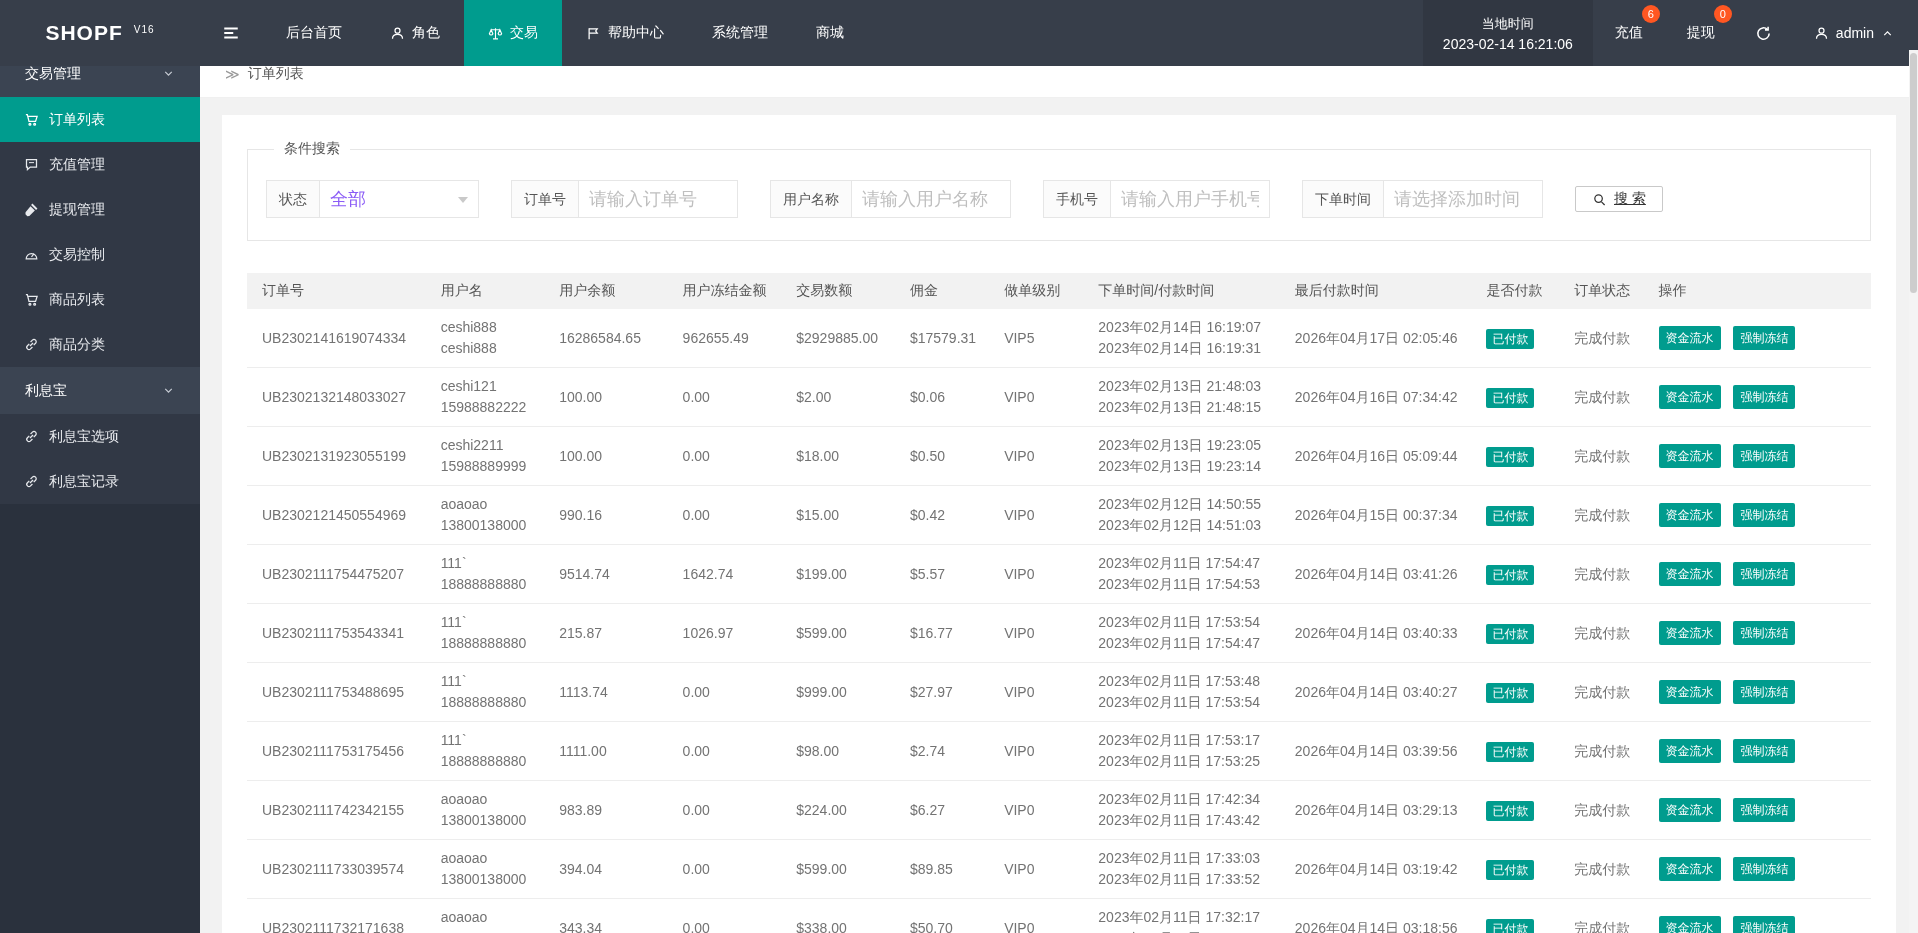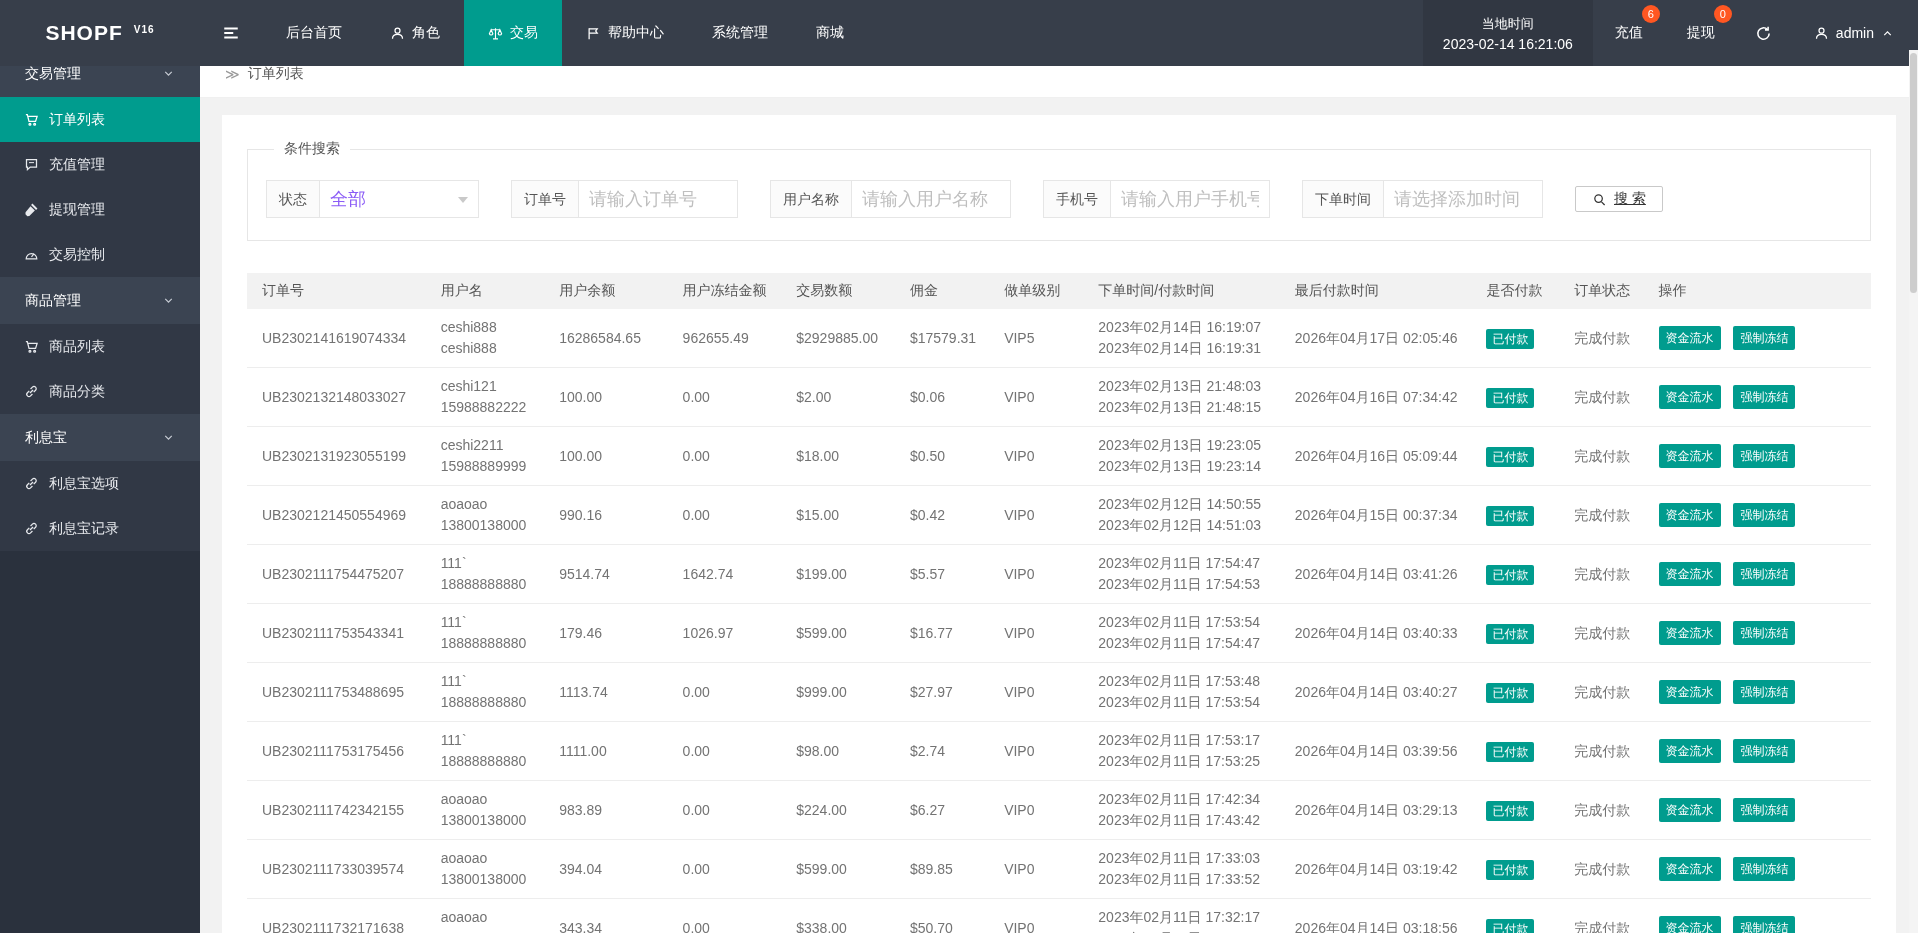--- a/index.html
+++ b/index.html
@@ -3,21 +3,21 @@
 <meta charset="utf-8">
 <style>
   * { box-sizing: border-box; margin: 0; padding: 0; }
   html,body { width:1918px; height:933px; overflow:hidden; }
   body { font-family:"Liberation Sans","DejaVu Sans",sans-serif; background:#f2f2f2; color:#555; }
   svg { display:block; }
 
   
   .topbar{ position:fixed; top:0; left:0; right:0; height:66px; background:#373e4a; color:#fff; display:flex; align-items:stretch; z-index:30; }
   .logo{ width:200px; display:flex; align-items:center; justify-content:center; font-size:21px; font-weight:bold; letter-spacing:1px; cursor:pointer; }
-  .logo sup{ font-size:10px; font-weight:bold; margin-left:11px; transform:translateY(-4px); }
+  .logo sup{ font-size:10px; font-weight:normal; margin-left:11px; transform:translateY(-4px); }
   .nav-toggle{ width:62px; display:flex; align-items:center; justify-content:center; cursor:pointer; color:#fff; }
   .topmenu{ display:flex; list-style:none; align-items:stretch; }
   .topmenu li{ padding:0 24px; display:flex; align-items:center; gap:7px; font-size:14px; cursor:pointer; color:#fff; }
   .topmenu li.active{ background:#009c8e; }
   .topmenu li svg{ width:15px; height:15px; }
   .top-right{ margin-left:auto; display:flex; align-items:stretch; }
   .time-block{ padding:0 20px; display:flex; flex-direction:column; justify-content:center; text-align:center; gap:3px; background:rgba(0,0,0,.10); }
   .time-block .tl1{ font-size:13px; }
   .time-block .tl2{ font-size:14px; }
   .quick{ position:relative; display:flex; align-items:center; padding:0 22px; font-size:14px; cursor:pointer; }
@@ -192,28 +192,20 @@
   <div class="side-item">
     <span>
         <svg viewBox="0 0 24 24" fill="none" stroke="currentColor" stroke-width="2">
           <path d="M3.5 19a8.5 8.5 0 1 1 17 0z"></path>
           <path d="M12 16l4-5.5"></path>
         </svg>
       </span>
     <span>交易控制</span>
   </div>
 
-  <div class="side-group-hd">
-    <span>商品管理</span>
-    <span>
-        <svg viewBox="0 0 24 24" fill="none" stroke="currentColor" stroke-width="2.2">
-          <path d="M6 9l6 6 6-6"></path>
-        </svg>
-      </span>
-  </div>
   <div class="side-item">
     <span>
         <svg viewBox="0 0 24 24" fill="none" stroke="currentColor" stroke-width="2">
           <path d="M3 4h2.3L8 15h10.5l2.5-8H7"></path>
           <circle cx="9.5" cy="19.5" r="1.5"></circle>
           <circle cx="17" cy="19.5" r="1.5"></circle>
         </svg>
       </span>
     <span>商品列表</span>
   </div>
@@ -452,21 +444,21 @@
               <span class="act-btn">强制冻结</span>
             </td>
           </tr>
 
           <tr>
             <td>UB2302111753543341</td>
             <td>
               <div>111`</div>
               <div>18888888880</div>
             </td>
-            <td>179.46</td>
+            <td>215.87</td>
             <td>1026.97</td>
             <td>$599.00</td>
             <td>$16.77</td>
             <td>VIP0</td>
             <td>
               <div>2023年02月11日 17:53:54</div>
               <div>2023年02月11日 17:54:47</div>
             </td>
             <td>2026年04月14日 03:40:33</td>
             <td><span class="badge-paid">已付款</span></td>

